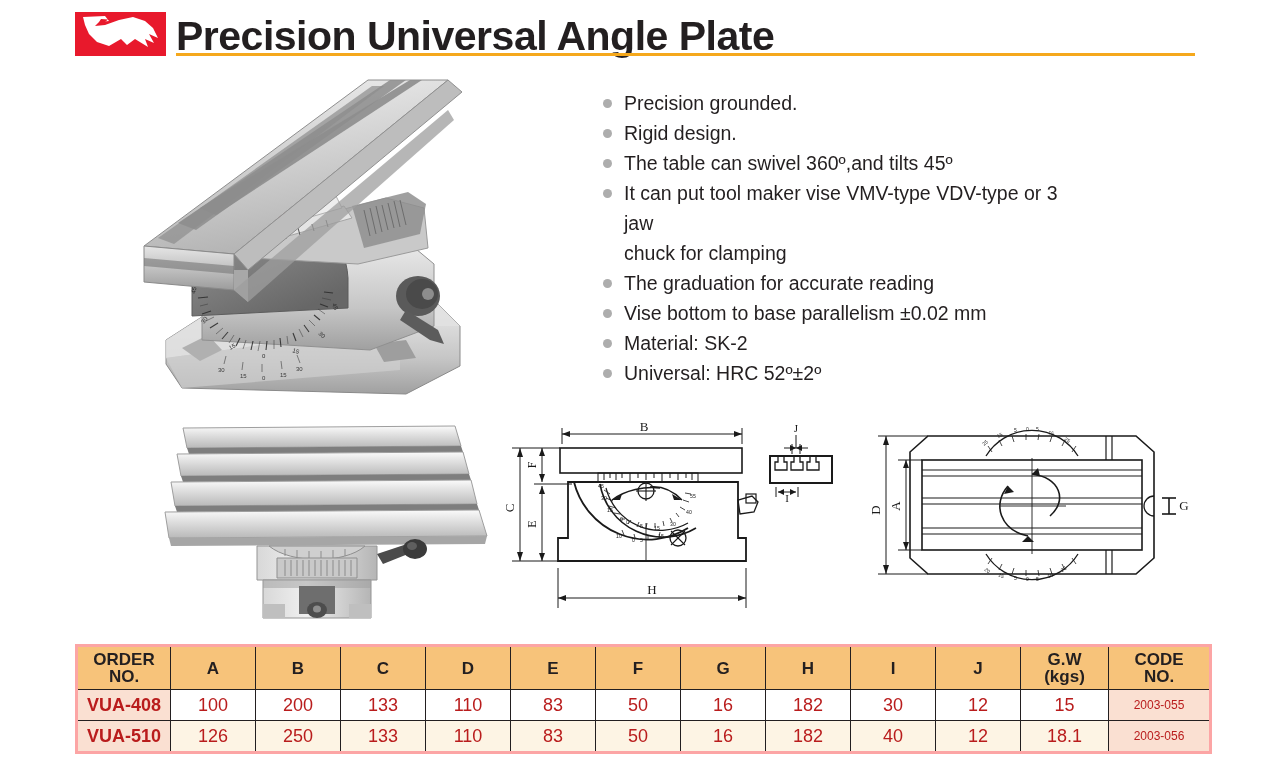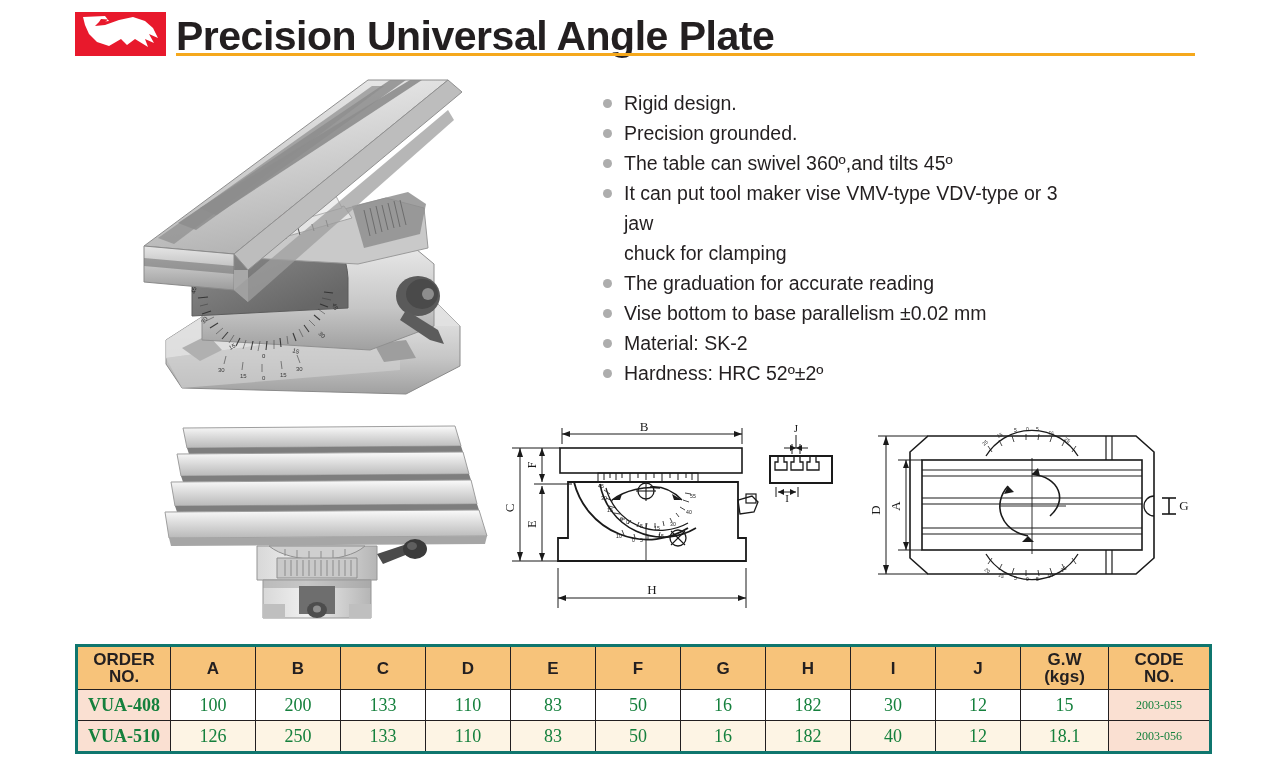--- a/index.html
+++ b/index.html
@@ -48,39 +48,39 @@
   .feat .l2{display:block;}
 
   
   #drawings{position:absolute;left:500px;top:418px;width:700px;height:205px;}
 
   
   #spec-table-wrap{position:absolute;left:75px;top:644px;width:1124px;}
   table.spec{
     border-collapse:collapse;width:1124px;
     table-layout:fixed;
-    border:3px solid #0f766e;
+    border:3px solid #fca5a5;
   }
   table.spec th, table.spec td{
     border:1.5px solid #231f20;
     text-align:center;
     font-size:17px;
     padding:0;
     height:30px;
   }
   table.spec thead th{
     background:#f7c37a;
     font-weight:bold;
     font-size:17px;
     height:42px;
     line-height:17px;
     color:#231f20;
   }
   table.spec thead th .sub{display:block;}
-  table.spec td{background:#ffffff;color:#15803d;font-size:18px;font-family:Liberation Serif, serif;}
+  table.spec td{background:#ffffff;color:#b91c1c;font-size:18px;}
   table.spec tr.alt td{background:#fdf4e4;}
   table.spec td.order{
     background:#fae0d2;font-weight:bold;font-size:18px;
   }
   table.spec tr.alt td.order{background:#fae0d2;}
   table.spec td.code{background:#fae0d2;font-size:12px;}
   table.spec tr.alt td.code{background:#fae0d2;}
 </style>
 </head>
 <body>
@@ -566,25 +566,25 @@
         </g>
         <text x="284" y="92" font-size="13" fill="#1a1a1a" stroke="none" font-family="'Liberation Serif',serif" text-anchor="middle">G</text>
       </g>
     </g>
   </svg>
 </div>
 
 <div id="features">
   <div class="feat">
     <span class="dot"></span>
+    <span>Precision grounded.</span>
+  </div>
+  <div class="feat">
+    <span class="dot"></span>
     <span>Rigid design.</span>
-  </div>
-  <div class="feat">
-    <span class="dot"></span>
-    <span>Precision grounded.</span>
   </div>
   <div class="feat">
     <span class="dot"></span>
     <span>The table can swivel 360º,and tilts 45º</span>
   </div>
   <div class="feat">
     <span class="dot"></span>
     <span>It can put tool maker vise VMV-type VDV-type or 3 jaw</span>
     <span class="l2">chuck for clamping</span>
   </div>
@@ -595,21 +595,21 @@
   <div class="feat">
     <span class="dot"></span>
     <span>Vise bottom to base parallelism ±0.02 mm</span>
   </div>
   <div class="feat">
     <span class="dot"></span>
     <span>Material: SK-2</span>
   </div>
   <div class="feat">
     <span class="dot"></span>
-    <span>Hardness: HRC 52º±2º</span>
+    <span>Universal: HRC 52º±2º</span>
   </div>
 </div>
 
 <div id="spec-table-wrap">
   <table class="spec">
     <colgroup>
       <col style="width:94px">
         <col style="width:85px">
         <col style="width:85px">
       <col style="width:85px">

